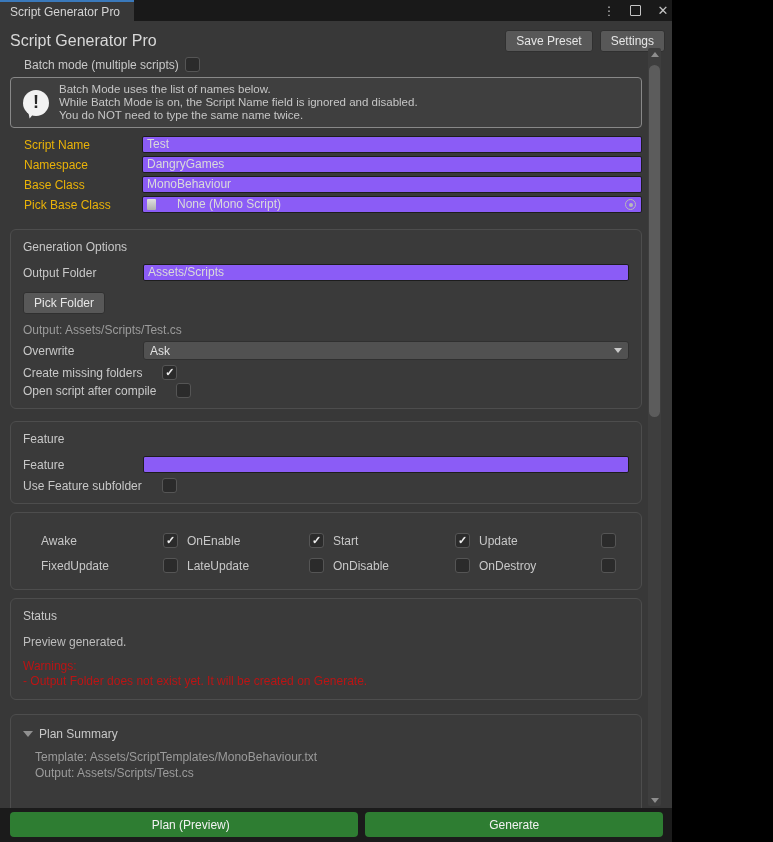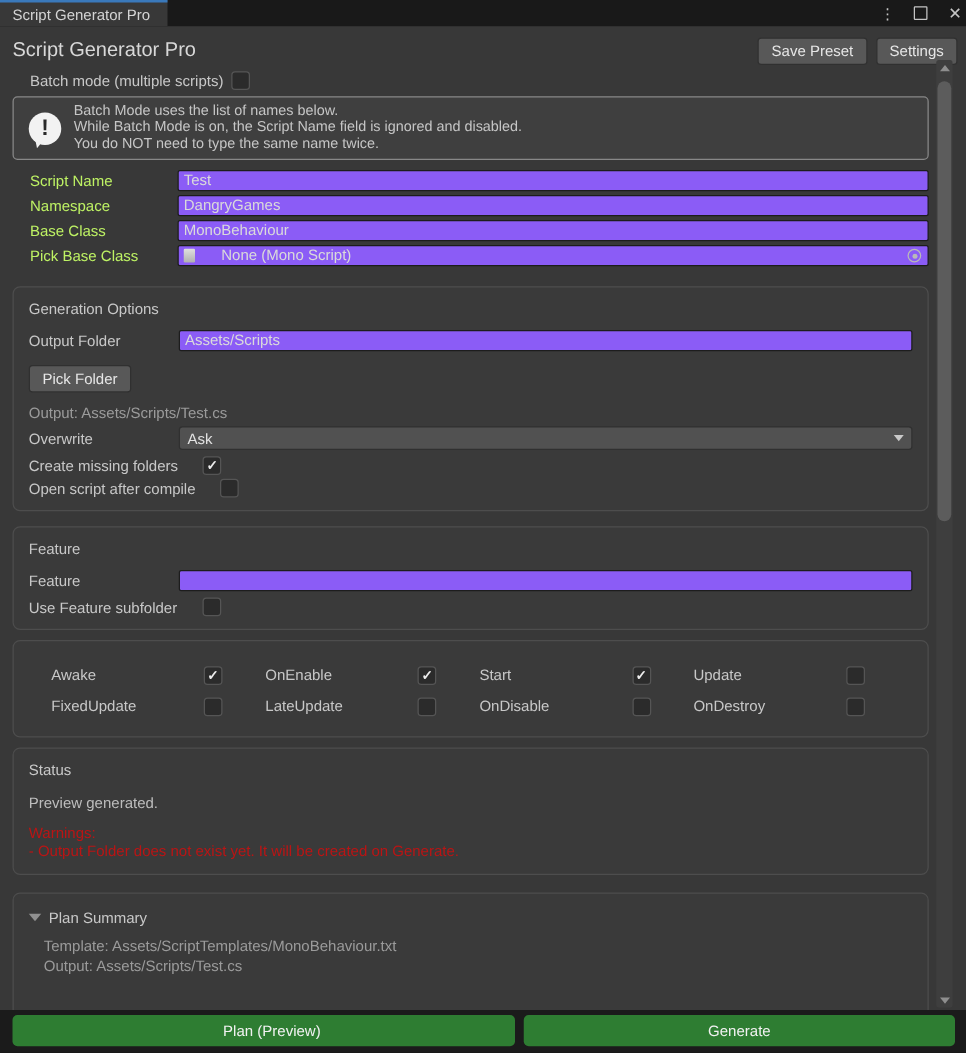--- a/index.html
+++ b/index.html
@@ -1,16 +1,16 @@
 <!DOCTYPE html>
 <html><head>
 <meta charset="utf-8">
 <style>
   html,body{margin:0;padding:0;background:#000;}
-  .window{position:relative;width:773px;height:842px;background:#383838;overflow:hidden;
+  .window{position:relative;width:672px;height:842px;background:#383838;overflow:hidden;
           font-family:"Liberation Sans",sans-serif;font-size:12px;color:#c8c8c8;}
   
   .tabbar{position:absolute;top:0;left:0;right:0;height:21px;background:#191919;display:flex;align-items:stretch;overflow:hidden;}
   .tab{background:#383838;border-top:2px solid #3a79bb;padding:0 14px 0 10px;display:flex;align-items:center;color:#d4d4d4;}
   .tab-spacer{flex:1}
   .win-controls{display:flex;align-items:center;gap:12px;padding-right:0;color:#c4c4c4;}
   .ctrl{display:flex;align-items:center;justify-content:center;width:14px;height:16px;font-size:12px;}
   .max-box{width:9px;height:9px;border:1.5px solid #c4c4c4;border-radius:1px;}
   .close-glyph{font-size:13px;width:18px;}
   
@@ -25,21 +25,21 @@
   .helpbox{margin:4px 30px 8px 10px;background:#3f3f3f;border:1px solid #888;border-radius:4px;
            display:flex;align-items:center;gap:10px;padding:5px 8px;}
   .warn-icon{position:relative;width:26px;height:26px;background:#f2f2f2;border-radius:50%;flex:none;
              display:flex;align-items:center;justify-content:center;color:#2a2a2a;font-weight:bold;font-size:18px;margin-left:4px;}
   .warn-icon::after{content:"";position:absolute;bottom:-3px;left:5px;width:8px;height:8px;background:#f2f2f2;
              clip-path:polygon(0 0,100% 0,20% 100%);}
   .help-lines{line-height:13px;color:#c6c6c6;font-size:11.5px;}
   
   .fields{margin:8px 30px 0 24px;}
   .frow{display:flex;align-items:center;margin-bottom:3px;height:17px;}
-  .flabel{width:118px;flex:none;color:#bef264;}
+  .flabel{width:118px;flex:none;color:#eab308;}
   .tfield{flex:1;height:15px;background:#8b5cf6;border:1px solid #1d1d1d;border-radius:2px;
           color:#dadada;padding:0 4px;line-height:15px;display:flex;align-items:center;}
   .objfield{gap:21px;}
   .doc-icon{width:9px;height:11px;background:linear-gradient(#e0e0e0,#b0b0b0);border-radius:1px;flex:none;}
   .obj-space{flex:1}
   .picker-icon{width:9px;height:9px;border:1.5px solid #b9b9b9;border-radius:50%;position:relative;flex:none;margin-right:1px;}
   .picker-icon::after{content:"";position:absolute;left:2.5px;top:2.5px;width:4px;height:4px;background:#b9b9b9;border-radius:50%;}
   
   .box{margin:0 30px 0 10px;background:#3a3a3a;border:1px solid #4d4d4d;border-radius:6px;padding:10px 12px;}
   .box-title{color:#c8c8c8;margin-bottom:10px;}
@@ -54,21 +54,21 @@
   .cb{width:13px;height:13px;background:#2b2b2b;border:1px solid #555;border-radius:3px;position:relative;flex:none;}
   .cb.checked::after{content:"✓";position:absolute;inset:-1px 0 0 0;display:flex;align-items:center;justify-content:center;
             color:#ededed;font-size:11px;font-weight:bold;}
   .pickfolder{display:inline-block;background:#585858;border:1px solid #303030;border-radius:3px;color:#e6e6e6;
             padding:3px 10px;margin:9px 0 9px 0;}
   
   .foldout{display:flex;align-items:center;gap:6px;margin:2px 0 8px 6px;color:#c8c8c8;}
   .fold-tri{width:0;height:0;border-left:5px solid transparent;border-right:5px solid transparent;border-top:6px solid #909090;}
   
   .mgrid{display:grid;grid-template-columns:repeat(4,1fr);row-gap:10px;margin:10px 4px 6px 18px;}
-  .mcell{display:flex;}
+  .mcell{display:flex;align-items:center;}
   .mlabel{width:122px;flex:none;}
   
   .status-msg{margin:12px 0 4px 0;color:#bdbdbd;}
   .red{color:#bb1414;}
   .warn-block{margin-top:10px;line-height:15px;}
   
   .footer{position:absolute;left:0;right:0;bottom:0;height:34px;background:#1b1b1b;display:flex;
           gap:7px;padding:4px 9px 5px 10px;box-sizing:border-box;}
   .greenbtn{border-radius:4px;background:#2e7d32;color:#f2f2f2;display:flex;align-items:center;justify-content:center;}
   .btn-plan{flex:53;padding-left:13px;}

